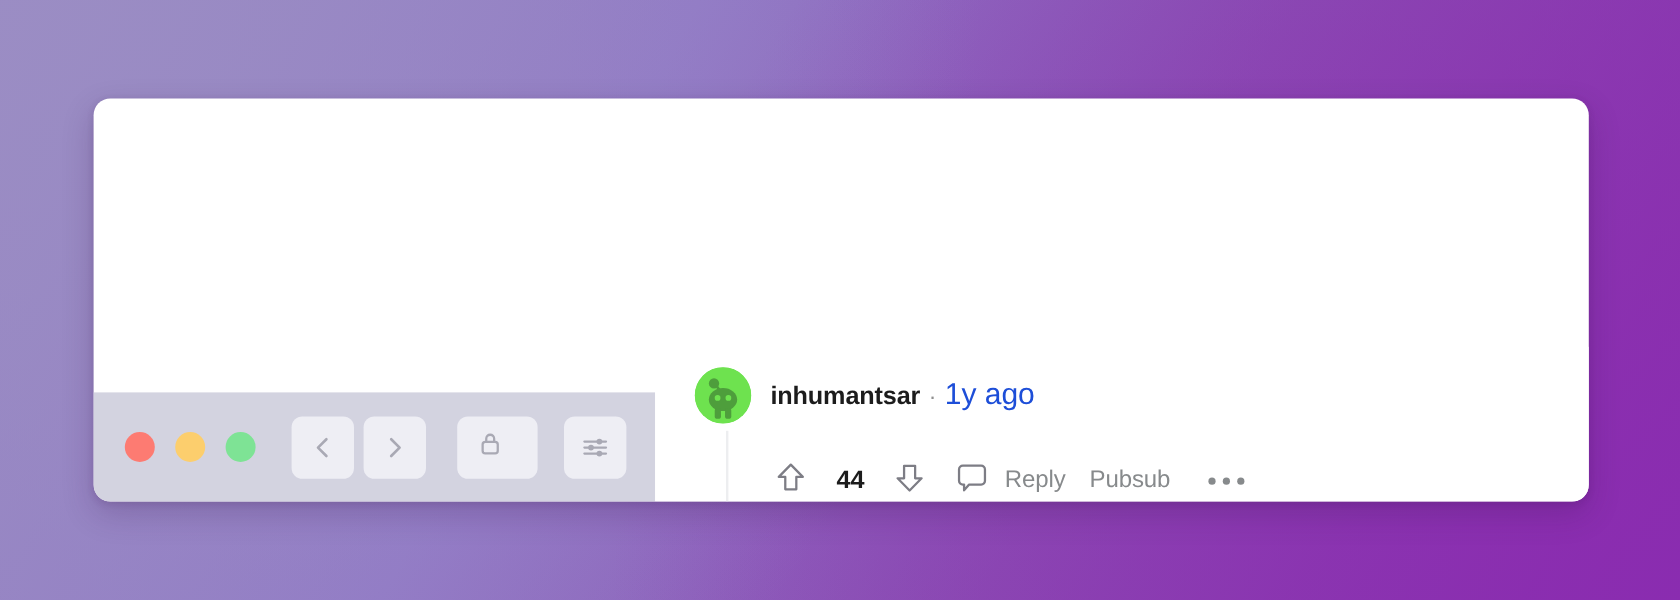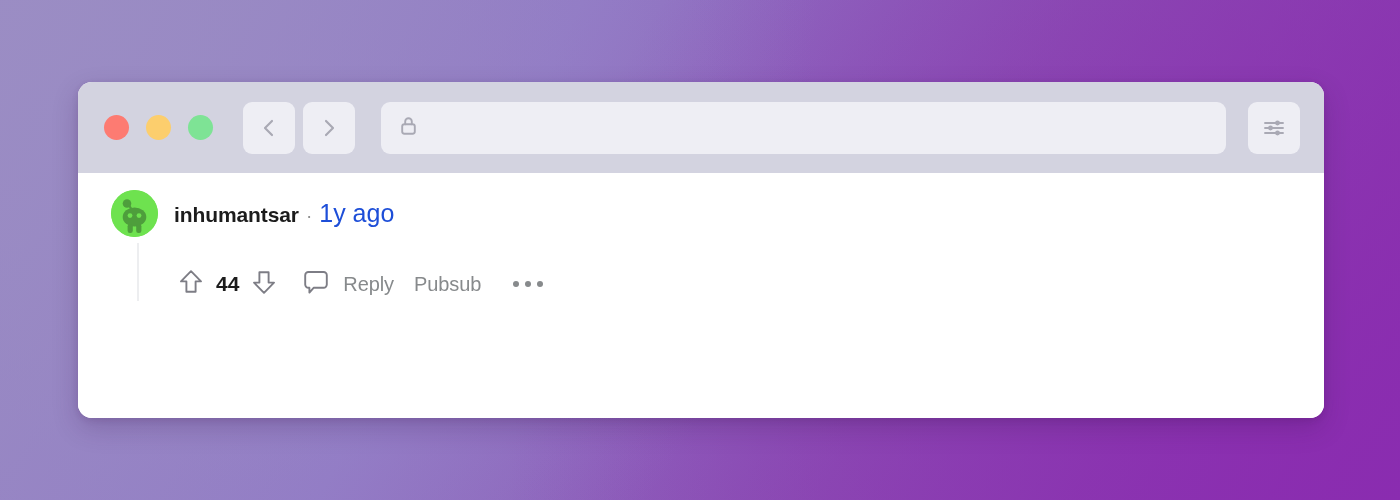--- a/index.html
+++ b/index.html
@@ -28,21 +28,22 @@
     position: absolute;
     left: 78px;
     top: 82px;
     width: 1246px;
     height: 336px;
     border-radius: 14px;
     background: #ffffff;
     box-shadow: 0 10px 26px rgba(54, 20, 75, 0.22), 0 2px 6px rgba(54,20,75,0.12);
     overflow: hidden;
     display: flex;
-    flex-direction: column;
+    flex-direction: row;
+    align-items: flex-end;
   }
 
   
   .toolbar {
     height: 91px;
     flex: 0 0 91px;
     background: #d3d3e0;
     display: flex;
     align-items: center;
     padding: 0 24px 0 26px;
@@ -178,21 +179,21 @@
   .actions {
     display: flex;
     align-items: center;
     padding-left: 96px;
     margin-top: 32px;
     gap: 0;
   }
   .vote {
     display: flex;
     align-items: center;
-    gap: 0;
+    gap: 13px;
   }
   .icon-btn {
     display: flex;
     align-items: center;
     justify-content: center;
     width: 34px;
     height: 34px;
   }
   .score {
     font-size: 21px;

